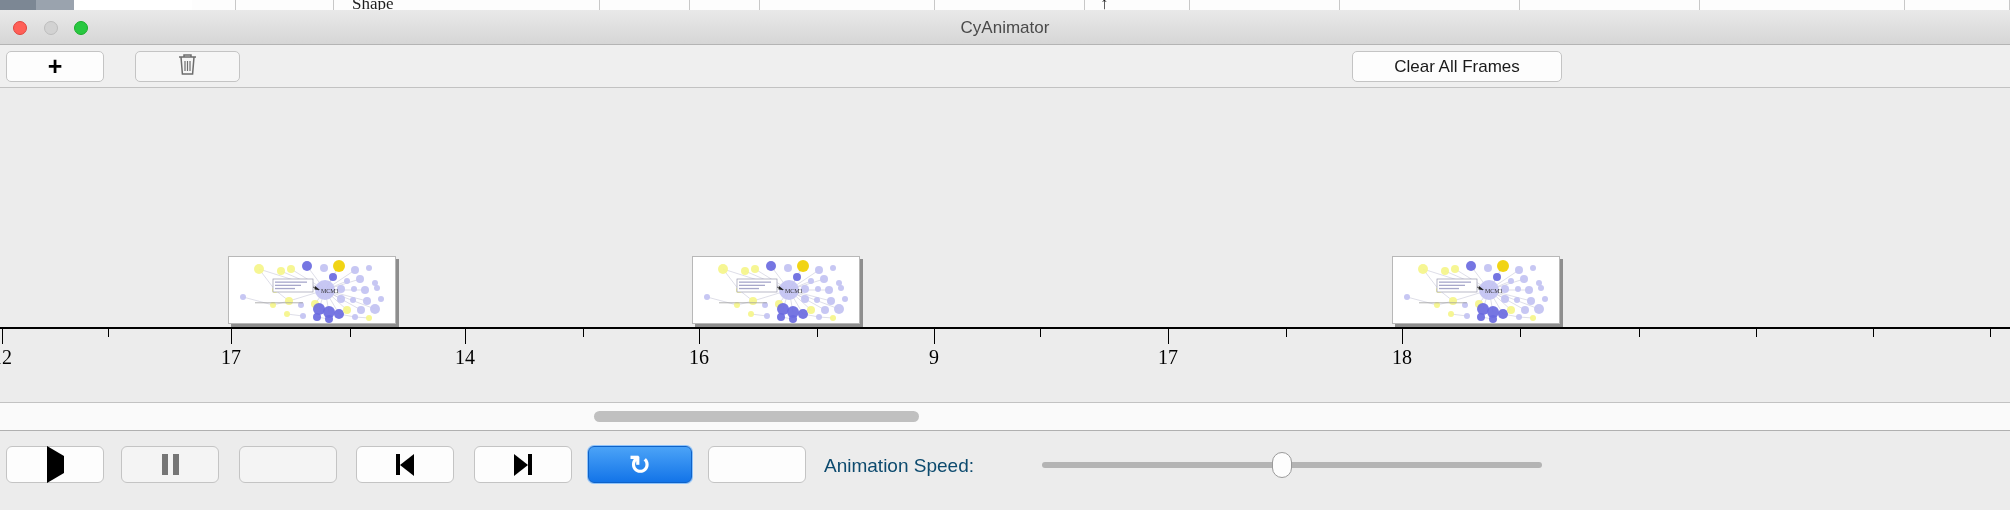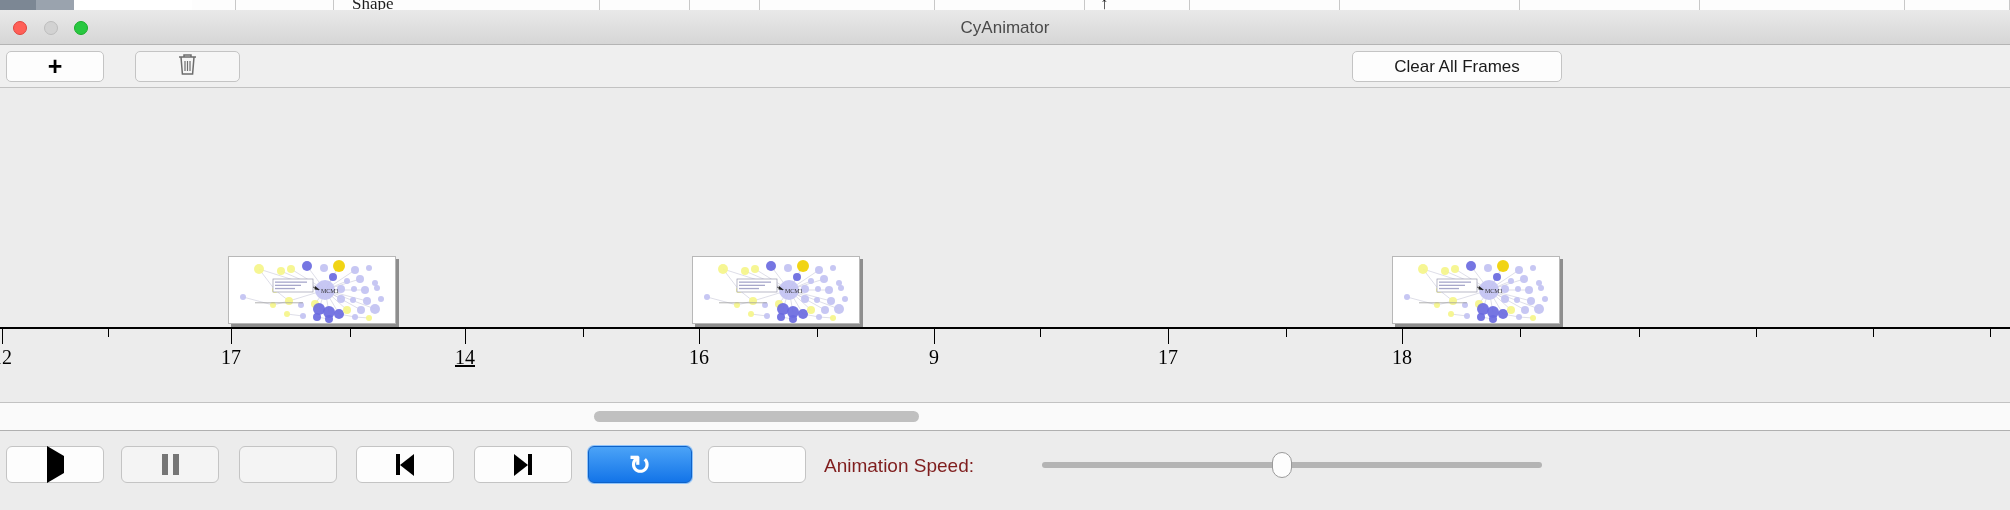--- a/index.html
+++ b/index.html
@@ -221,21 +221,21 @@
   .ico-prev b { display: block; width: 0; height: 0; border-right: 14px solid #000; border-top: 11px solid transparent; border-bottom: 11px solid transparent; }
   .ico-next b { display: block; width: 0; height: 0; border-left: 14px solid #000; border-top: 11px solid transparent; border-bottom: 11px solid transparent; }
   .ico-next i { display: block; width: 4px; height: 21px; background: #000; }
   .ico-loop   { font-size: 26px; color: #fff; line-height: 1; font-weight: bold; }
   .ico-record { width: 21px; height: 21px; border-radius: 50%; background: #ee1111; }
 
   .speed-label {
     position: absolute;
     top: 24px; left: 824px;
     font-size: 19px;
-    color: #7f1d1d;
+    color: #0c4a6e;
     white-space: nowrap;
     text-align: center;
   }
   .slider {
     position: absolute;
     top: 31px; left: 1042px;
     width: 500px; height: 6px;
     background: #b4b4b4;
     border-radius: 3px;
     cursor: pointer;
@@ -300,21 +300,21 @@
 
   <div class="timeline">
     <div class="ruler-line"></div>
   <div class="tick tick-major" style="left: 2px;"></div>
       <div class="tick-label" style="left: 2px;">12</div>
       <div class="tick tick-minor" style="left: 108px;"></div>
       <div class="tick tick-major" style="left: 231px;"></div>
       <div class="tick-label" style="left: 231px;">17</div>
       <div class="tick tick-minor" style="left: 350px;"></div>
       <div class="tick tick-major" style="left: 465px;"></div>
-      <div class="tick-label" style="left: 465px; text-decoration: underline;">14</div>
+      <div class="tick-label" style="left: 465px;">14</div>
       <div class="tick tick-minor" style="left: 583px;"></div>
       <div class="tick tick-major" style="left: 699px;"></div>
       <div class="tick-label" style="left: 699px;">16</div>
       <div class="tick tick-minor" style="left: 817px;"></div>
       <div class="tick tick-major" style="left: 934px;"></div>
       <div class="tick-label" style="left: 934px;">9</div>
       <div class="tick tick-minor" style="left: 1040px;"></div>
       <div class="tick tick-major" style="left: 1168px;"></div>
       <div class="tick-label" style="left: 1168px; text-align: right;">17</div>
       <div class="tick tick-minor" style="left: 1286px;"></div>

